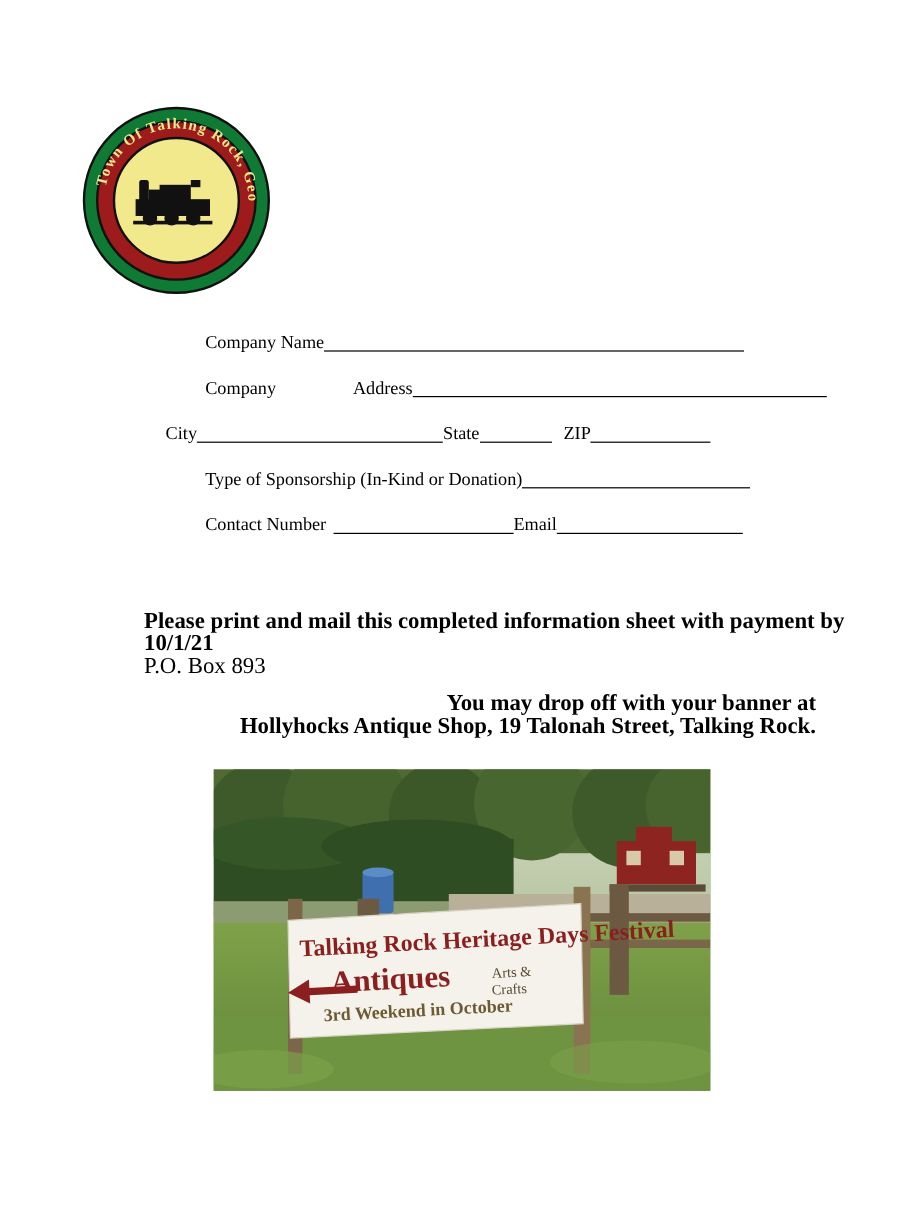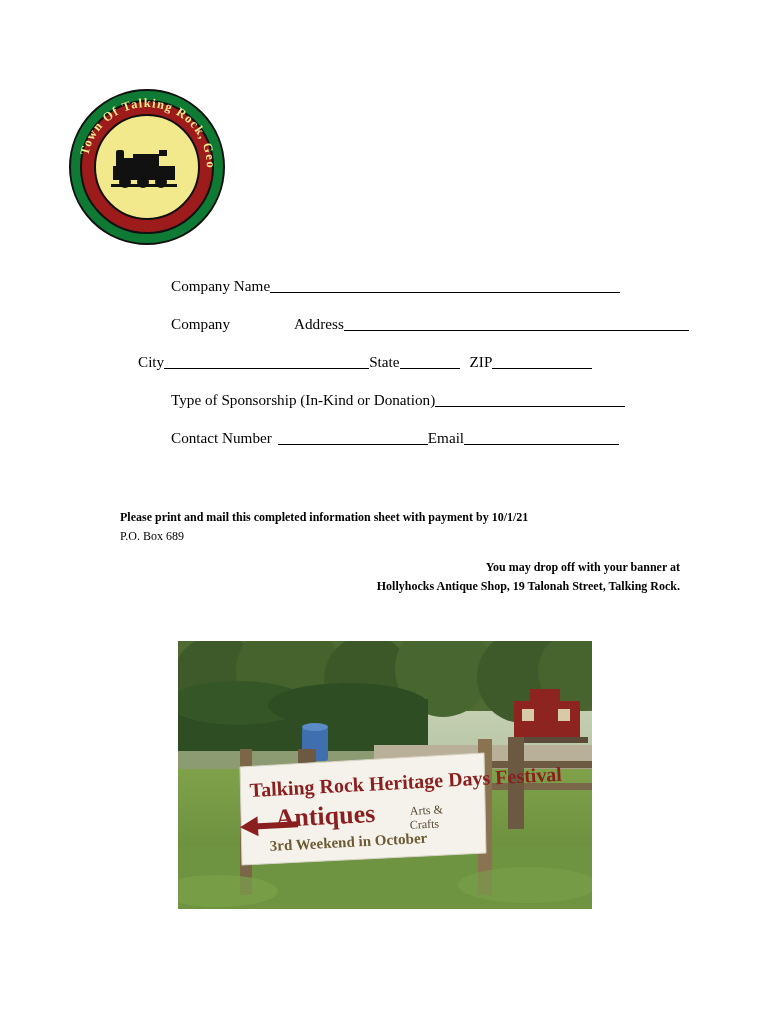--- a/index.html
+++ b/index.html
@@ -84,21 +84,21 @@
     vertical-align: bottom;
   }
   .indent { padding-left: 155px; }
 
   
   .instructions {
     position: absolute;
     top: 508px;
     left: 120px;
     width: 640px;
-    font-size: 12px;
+    font-size: 19px;
     line-height: 19px;
   }
   .bold { font-weight: bold; }
   .addr { }
   .dropoff {
     margin-top: 12px;
     text-align: right;
     width: 560px;
     font-weight: bold;
     line-height: 19px;
@@ -175,21 +175,21 @@
     </div>
 
     <div class="frow indent">
       <span class="lbl">Contact Number</span><span style="display:inline-block;width:6px"></span><span class="ul" style="width:150px"></span><span class="lbl">Email</span><span class="ul" style="width:155px"></span>
     </div>
 
   </div>
 
   <div class="instructions">
     <div class="bold">Please print and mail this completed information sheet with payment by 10/1/21</div>
-    <div class="addr">P.O. Box 689</div>
+    <div class="addr">P.O. Box 893</div>
     <div class="dropoff">
       <div>You may drop off with your banner at</div>
       <div>Hollyhocks Antique Shop, 19 Talonah Street, Talking Rock.</div>
     </div>
   </div>
 
   <div class="photo">
     <svg width="414" height="268" viewBox="0 0 414 268" xmlns="http://www.w3.org/2000/svg">
       <defs>
         <linearGradient id="skyg" x1="0" y1="0" x2="0" y2="1">

